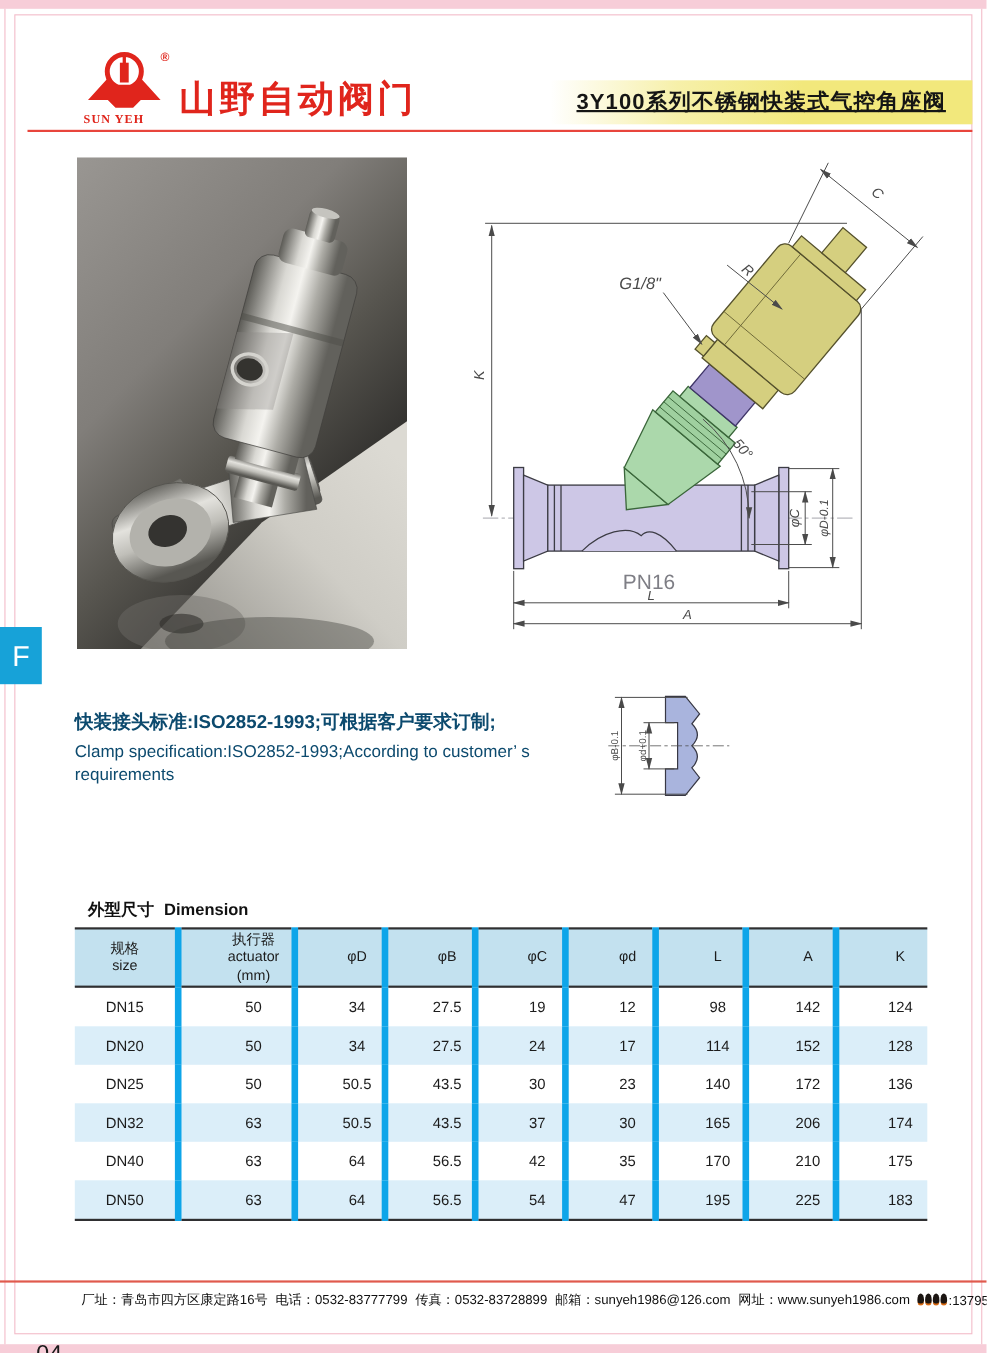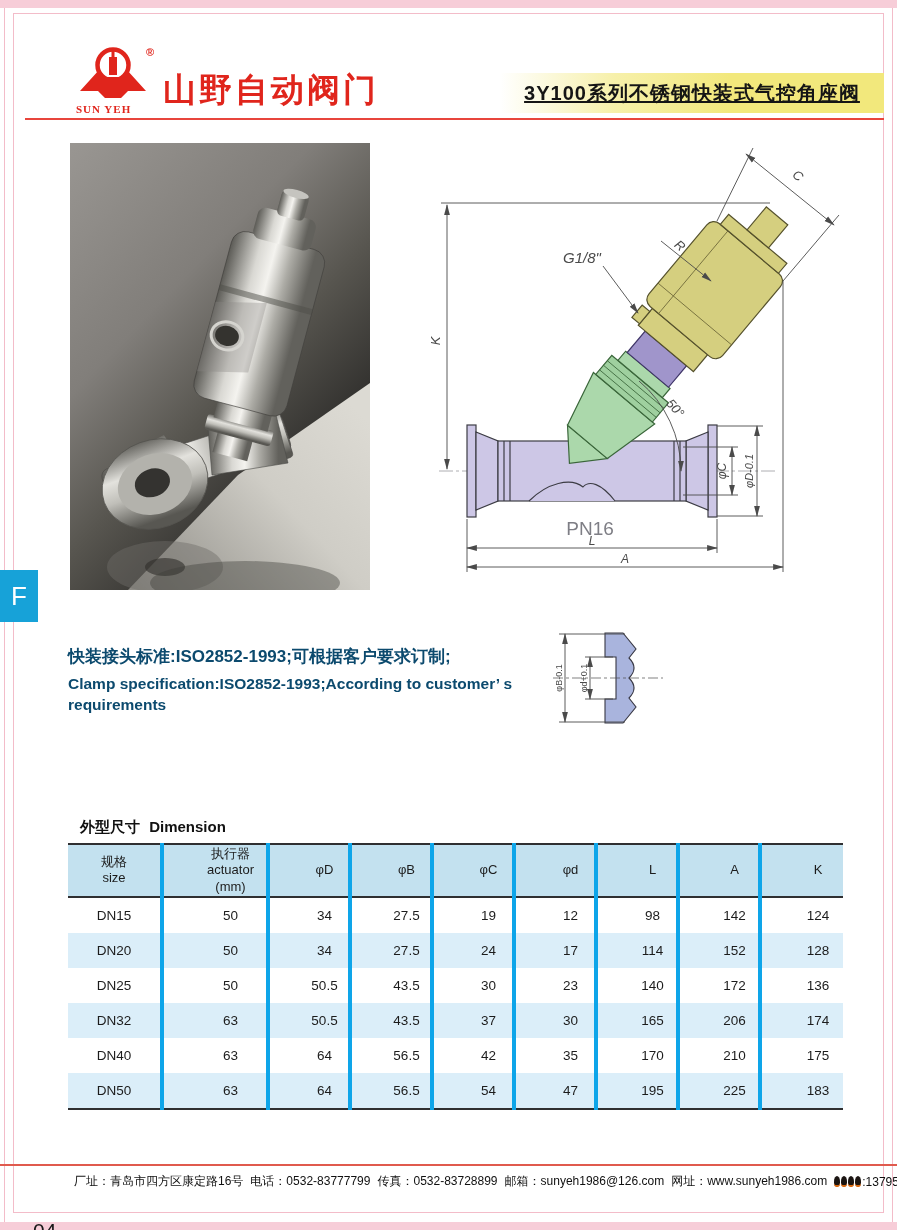--- a/index.html
+++ b/index.html
@@ -12,31 +12,31 @@
   
   .brand-cn{font-size:33px;font-weight:bold;color:#e0251c;letter-spacing:3px;white-space:nowrap;}
   .reg{font-size:11px;color:#e0251c;font-weight:bold;}
   .brand-en{font-size:11px;font-weight:bold;color:#e0251c;font-family:"Liberation Serif",serif;letter-spacing:1px;text-align:left;width:78px;}
   .series-title{width:384px;height:40px;line-height:40px;text-align:center;font-size:20px;font-weight:bold;color:#151515;letter-spacing:1px;
     background:linear-gradient(90deg, rgba(242,232,124,0) 0%, rgba(242,232,124,.65) 30%, #f2e87c 60%);white-space:nowrap;}
   .header-rule{background:#e8453c;height:2px;}
   
   .note{width:500px;color:#0c4a6e;}
   .note .cn{font-size:17px;font-weight:bold;margin:0 0 6px 0;}
-  .note .en{font-size:15.5px;line-height:1.35;margin:0;font-weight:bold;}
+  .note .en{font-size:15.5px;line-height:1.35;margin:0;}
   
   .sec-tab{width:38px;height:52px;background:#17a2d8;color:#fff;font-size:26px;display:flex;align-items:center;justify-content:center;}
   
   .tbl-title{font-size:15px;font-weight:bold;color:#111;}
   table.dim{border-collapse:collapse;width:775px;table-layout:fixed;
     border-top:2px solid #2f2f31;border-bottom:2px solid #2f2f31;font-size:13.5px;color:#1c1c1c;}
   table.dim th{background:#c3e1ef;font-weight:normal;font-size:13px;line-height:1.25;white-space:pre-line;
     height:45px;vertical-align:middle;border-bottom:2px solid #2f2f31;}
   table.dim td{height:33px;text-align:center;vertical-align:middle;}
-  table.dim th + th, table.dim td + td{border-left:4px solid #0ea5e9;padding-left:32px;}
+  table.dim th + th, table.dim td + td{border-left:6px solid #0ea5e9;padding-left:32px;}
   table.dim tbody tr:nth-child(even) td{background:#dbeef9;}
   
   .footer-rule{background:#e05a4d;height:2px;}
   .page-num{font-size:21px;color:#191919;margin-top:45px;}
   .footer-line{display:flex;align-items:center;gap:7px;font-size:12px;color:#101010;white-space:nowrap;}
   .footer-line b{font-weight:normal;}
   .qq-ic{display:inline-block;width:6px;height:9px;background:#1b1512;border-radius:50% 50% 42% 42%;border-bottom:2px solid #d96a12;margin-right:1px;}
   svg text{font-family:"Liberation Sans",sans-serif;}
 </style>
 </head>

